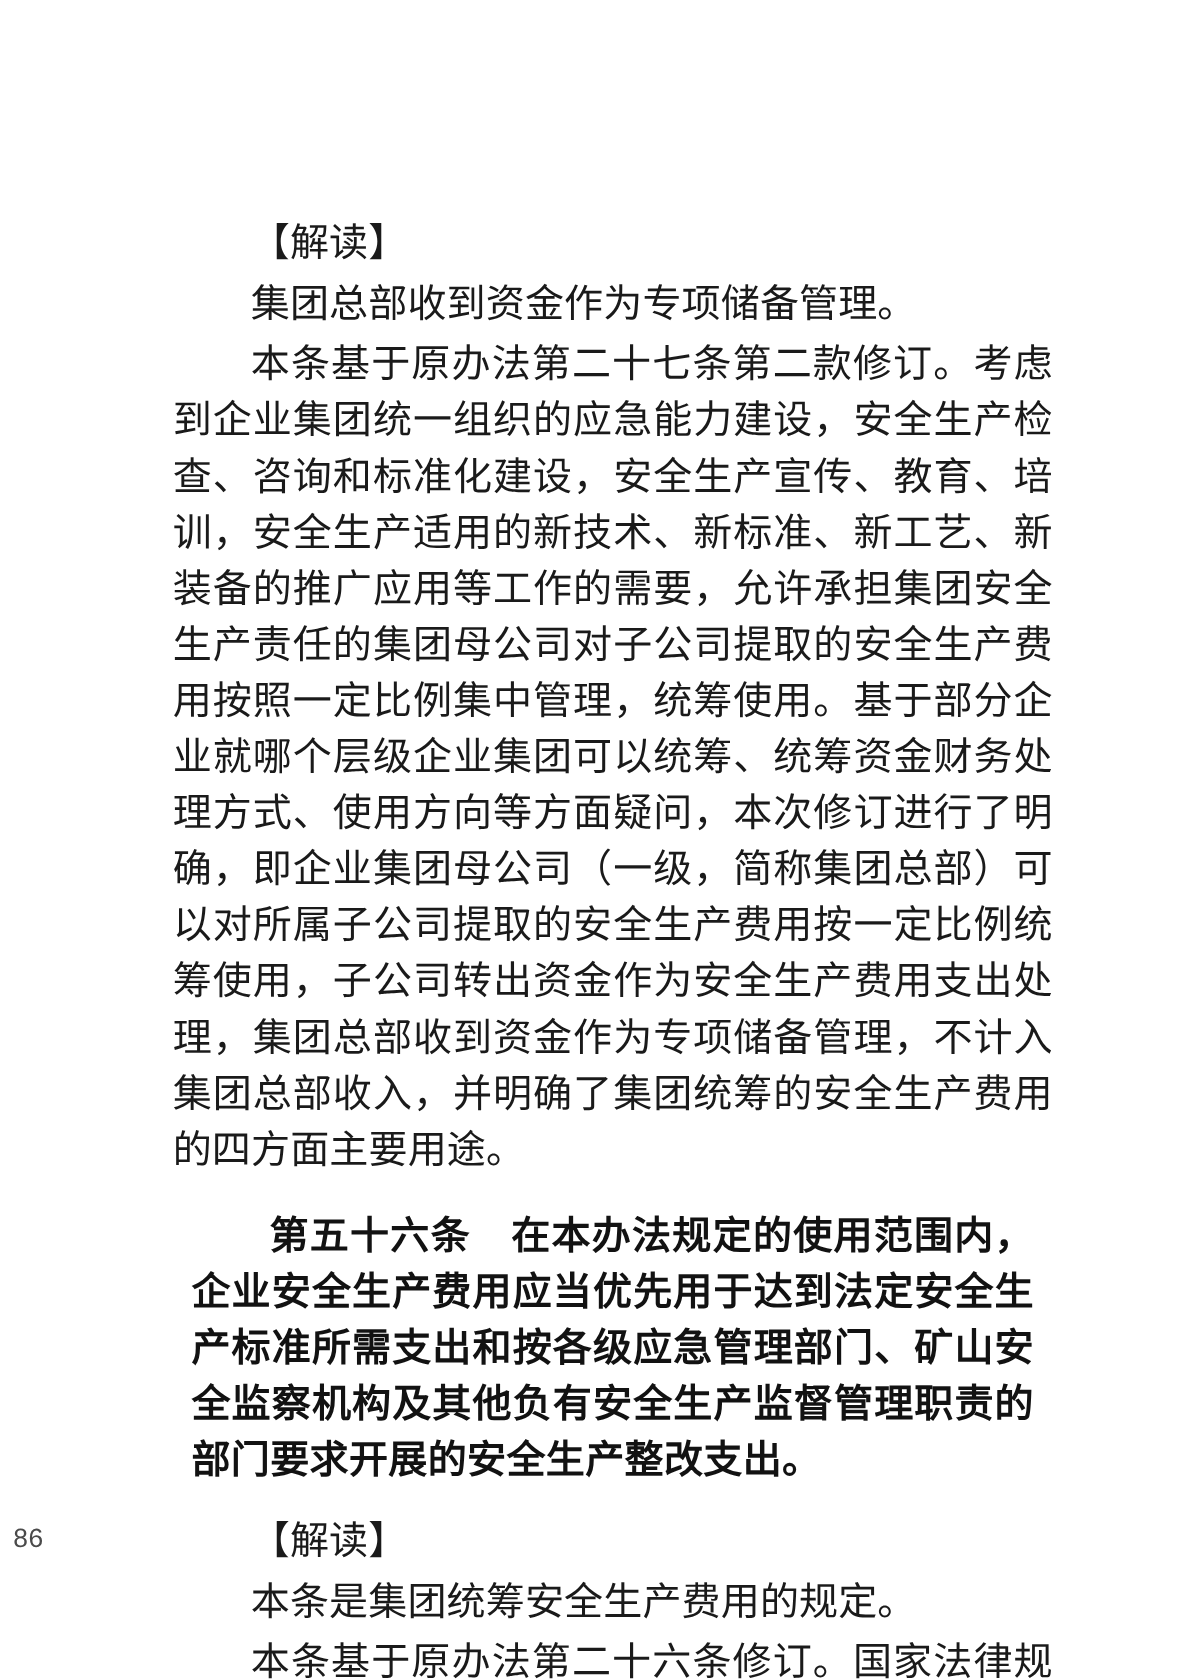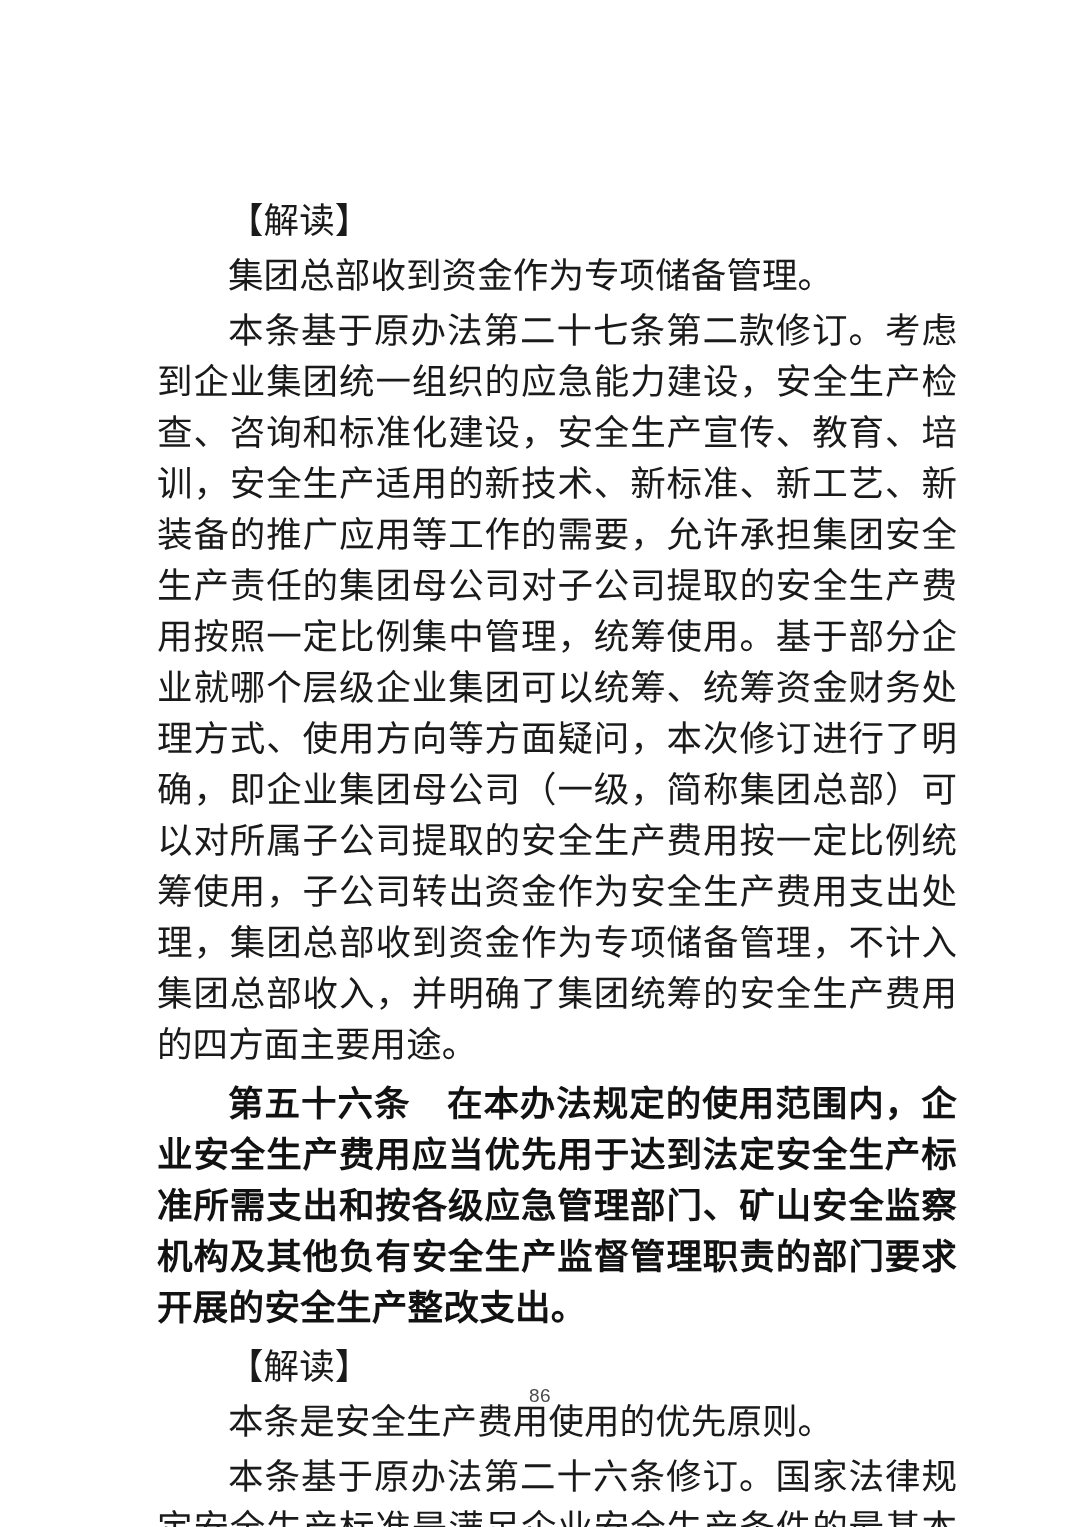--- a/index.html
+++ b/index.html
@@ -46,46 +46,45 @@
     white-space: nowrap;
   }
 
   
   .body-para {
     text-indent: 2em;
   }
 
   
   .article-para {
-    font-family: Liberation Mono, monospace;
+    font-family: Liberation Serif, serif;
     font-size: 35.5px;
     line-height: 51px;
     color: #121212;
-    margin: 0;
+    margin: 17px;
     text-indent: 2em;
     text-align: justify;
     text-justify: inter-character;
     font-weight: bold;
     letter-spacing: 0.3px;
   }
 
   
   .gap-marker   { height: 4px; }
   .gap-para     { height: 4px; }
   .gap-article  { height: 10px; }
   .gap-after-article { height: 6px; }
 
   .page-number {
     position: absolute;
     left: 0;
     right: 0;
     top: 1385px;
-    text-align: center;
     font-family: "Liberation Sans", "DejaVu Sans", sans-serif;
-    font-size: 19px;
+    font-size: 24px;
     color: #4a4a4a;
     letter-spacing: 0.5px;
   }
 </style>
 </head>
 <body>
 
 <div class="page">
 
   <div class="text-column">
@@ -103,21 +102,21 @@
     <div class="gap-article"></div>
 
     <p class="article-para">第五十六条　在本办法规定的使用范围内，企业安全生产费用应当优先用于达到法定安全生产标准所需支出和按各级应急管理部门、矿山安全监察机构及其他负有安全生产监督管理职责的部门要求开展的安全生产整改支出。</p>
 
     <div class="gap-after-article"></div>
 
     <p class="para marker">【解读】</p>
 
     <div class="gap-marker"></div>
 
-    <p class="para body-para">本条是安全生产费用使用的优先原则。</p>
+    <p class="para body-para">本条是集团统筹安全生产费用的规定。</p>
 
     <div class="gap-para"></div>
 
     <p class="para body-para">本条基于原办法第二十六条修订。国家法律规定安全生产标准是满足企业安全生产条件的最基本要求，为使安全生产费用首</p>
 
   </div>
 
   <div class="page-number">86</div>
 
 </div>

